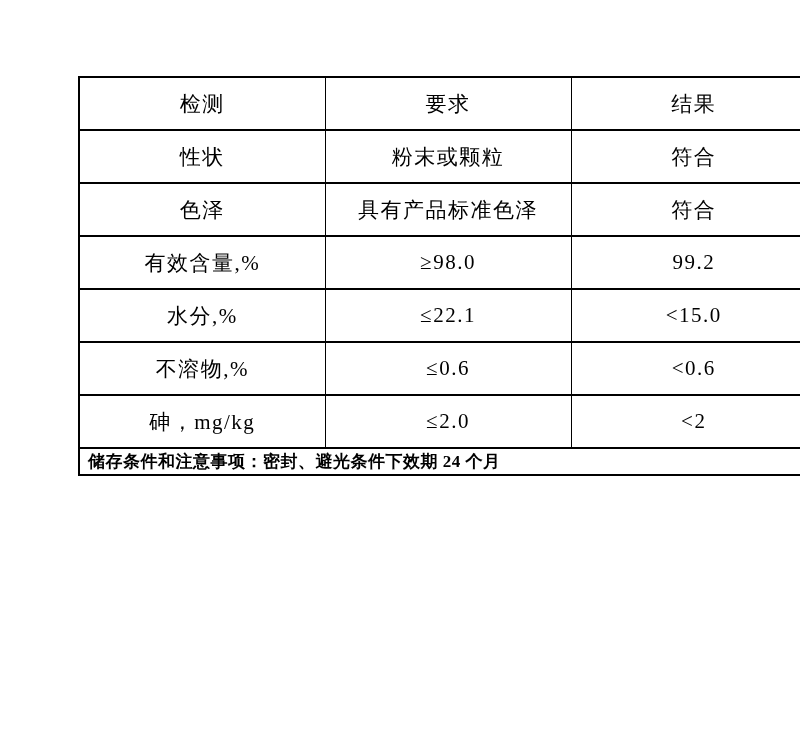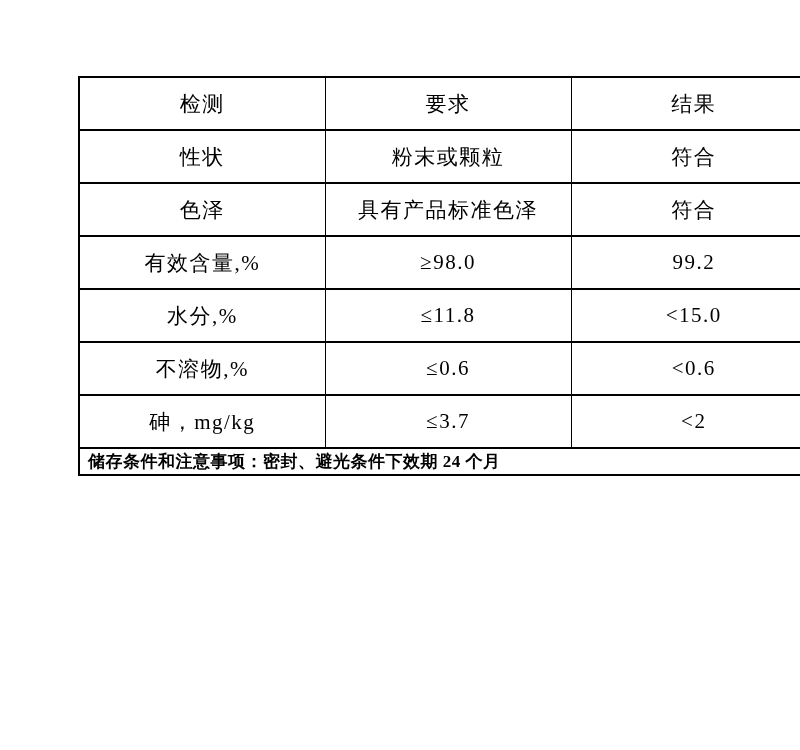--- a/index.html
+++ b/index.html
@@ -81,31 +81,31 @@
         <td>具有产品标准色泽</td>
         <td>符合</td>
       </tr>
       <tr>
         <td>有效含量,%</td>
         <td>≥98.0</td>
         <td>99.2</td>
       </tr>
       <tr>
         <td>水分,%</td>
-        <td>≤11.8</td>
+        <td>≤22.1</td>
         <td>&lt;15.0</td>
       </tr>
       <tr>
         <td>不溶物,%</td>
         <td>≤0.6</td>
         <td>&lt;0.6</td>
       </tr>
       <tr>
         <td>砷，mg/kg</td>
-        <td>≤3.7</td>
+        <td>≤2.0</td>
         <td>&lt;2</td>
       </tr>
       <tr class="footer-row">
         <td colspan="3">储存条件和注意事项：密封、避光条件下效期 24 个月</td>
       </tr>
     </tbody>
   </table>
 </div>
 
 </body></html>

